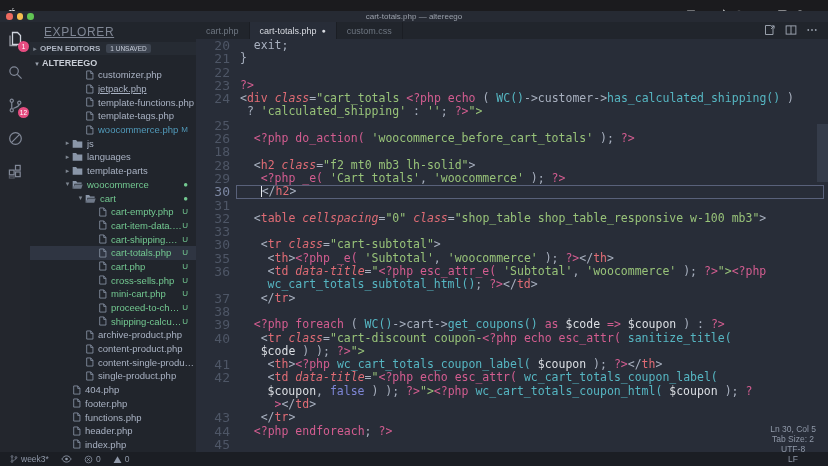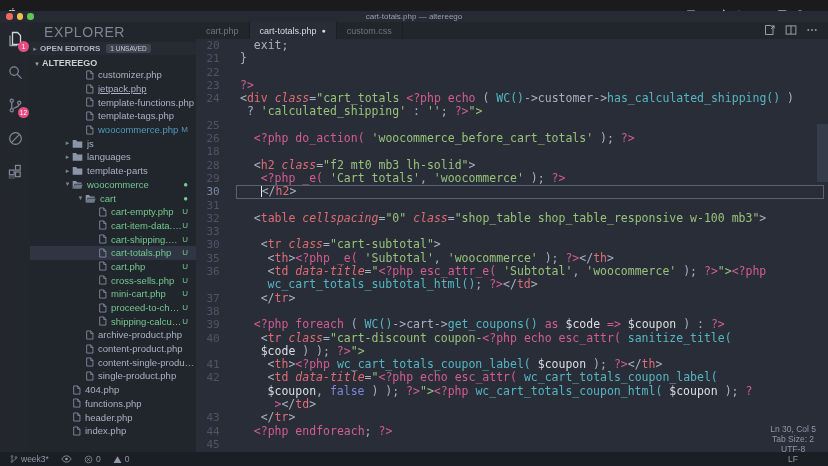--- a/index.html
+++ b/index.html
@@ -24,21 +24,21 @@
   
   #activitybar { position:absolute; left:0; top:22px; width:30px; bottom:14px; background:#23262d;
                  display:flex; flex-direction:column; align-items:center; padding-top:8px; gap:15px; }
   .act { position:relative; width:18px; height:18px; color:#818897; display:flex; align-items:center; justify-content:center; }
   .act.on { color:#cfd4dd; }
   .act .abadge { position:absolute; right:-5px; bottom:-4px; min-width:11px; height:11px; border-radius:6px;
                  background:#e64c80; color:#fff; font-size:6.5px; line-height:11px; text-align:center; padding:0 2px; }
   
   #sidebar { position:absolute; left:30px; top:22px; width:166px; bottom:14px; background:#21252c;
              color:#a9b2c3; overflow:hidden; }
-  #explorer-title { height:20px; line-height:20px; padding-left:14px; font-size:14px; letter-spacing:.6px; color:#7f8694; }
+  #explorer-title { height:20px; line-height:20px; padding-left:14px; font-size:12px; letter-spacing:.6px; color:#7f8694;text-decoration:underline; }
   #open-editors { height:13px; display:flex; align-items:center; background:#262b33; font-size:8px; font-weight:bold; color:#aeb5c2; }
   #open-editors .chev { width:10px; text-align:center; color:#7d8590; font-size:7px; }
   #open-editors .badge-pill { margin-left:6px; background:#3d4450; color:#c6ccd8; font-size:6.5px; font-weight:normal;
                               border-radius:2px; padding:1px 4px; }
   #root-row { height:13px; display:flex; align-items:flex-end; font-size:9px; font-weight:bold; color:#c8cdd6; }
   #root-row .chev { width:10px; text-align:center; color:#9aa1ad; font-size:7px; margin-left:2px; }
   #tree { position:absolute; left:0; right:0; top:46px; bottom:0; overflow:hidden; }
   .trow { height:13.7px; display:flex; align-items:center; font-size:9.5px; white-space:nowrap; }
   .trow.sel { background:#2f3542; }
   .trow .chev { width:9px; font-size:7px; color:#7d8590; text-align:center; flex:none; }
@@ -50,21 +50,21 @@
   #editor { position:absolute; left:196px; top:22px; right:0; bottom:14px; background:#282d38; }
   #tabbar { position:absolute; left:0; top:0; right:0; height:17px; background:#21252c; display:flex; }
   .tab { height:17px; display:flex; align-items:center; padding:0 10px; font-size:9px; color:#6e7681;
          background:#21252c; border-right:1px solid #1b1e24; gap:5px; }
   .tab.active { background:#282d38; color:#d7dae0; }
   .tab .dot { font-size:7px; }
   #tab-actions { margin-left:auto; display:flex; align-items:center; gap:9px; padding-right:10px; color:#9aa1ad; }
   #code { position:absolute; left:0; top:17px; right:0; bottom:0; overflow:hidden;
           font-family:"DejaVu Sans Mono","Liberation Mono",monospace; font-size:11.5px; }
   .crow { height:13.3px; line-height:13.3px; display:flex; white-space:pre; position:relative; }
-  .lnum { flex:none; width:34px; text-align:center; color:#4e5666; font-size:11px; padding-right:0; }
+  .lnum { flex:none; width:34px; text-align:right; color:#4e5666; font-size:13px; padding-right:0; }
   .ctext { padding-left:10px; }
   .crow.cur .lnum { color:#7d88a3; }
   .crow.cur::after { content:""; position:absolute; left:40px; right:4px; top:0; bottom:0;
                      border:1px solid #59617a; pointer-events:none; }
   .tk-p { color:#a8b0bf; } .tk-tag { color:#e06c75; } .tk-attr { color:#e06c75; font-style:italic; }
   .tk-str { color:#98c379; } .tk-kw { color:#d35d90; } .tk-fn { color:#56b6c2; }
   .tk-var { color:#dcdfe4; } .tk-bool { color:#7e86d6; }
   .cursor { display:inline-block; width:1px; height:11px; background:#e6e9ef; vertical-align:-2px; }
   #scrollthumb { position:absolute; right:0; top:102px; width:11px; height:58px; background:#3a4150; opacity:.75; }
   
@@ -439,20 +439,30 @@
           <span class="tname c-plain">404.php</span>
         </div>
         <div class="trow" style="padding-left: 33px;">
           <span class="chev"></span>
           <span class="ticon">
             <svg width="9" height="10" viewBox="0 0 14 16">
               <path d="M2.5 1.5h6.5l3.5 4v9H2.5z" fill="none" stroke="currentColor" stroke-width="1.3"></path>
               <path d="M9 1.5v4h3.5" fill="none" stroke="currentColor" stroke-width="1.3"></path>
             </svg>
           </span>
+          <span class="tname c-plain">footer.php</span>
+        </div>
+        <div class="trow" style="padding-left: 33px;">
+          <span class="chev"></span>
+          <span class="ticon">
+            <svg width="9" height="10" viewBox="0 0 14 16">
+              <path d="M2.5 1.5h6.5l3.5 4v9H2.5z" fill="none" stroke="currentColor" stroke-width="1.3"></path>
+              <path d="M9 1.5v4h3.5" fill="none" stroke="currentColor" stroke-width="1.3"></path>
+            </svg>
+          </span>
           <span class="tname c-plain">functions.php</span>
         </div>
         <div class="trow" style="padding-left: 33px;">
           <span class="chev"></span>
           <span class="ticon">
             <svg width="9" height="10" viewBox="0 0 14 16">
               <path d="M2.5 1.5h6.5l3.5 4v9H2.5z" fill="none" stroke="currentColor" stroke-width="1.3"></path>
               <path d="M9 1.5v4h3.5" fill="none" stroke="currentColor" stroke-width="1.3"></path>
             </svg>
           </span>

